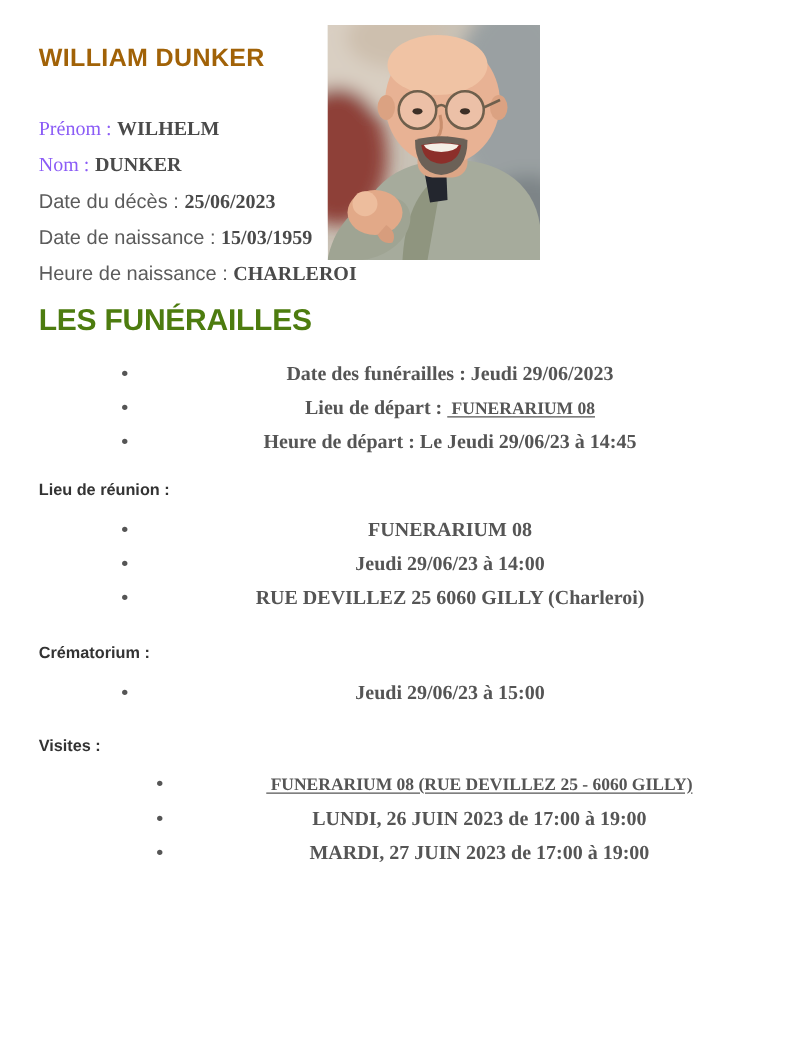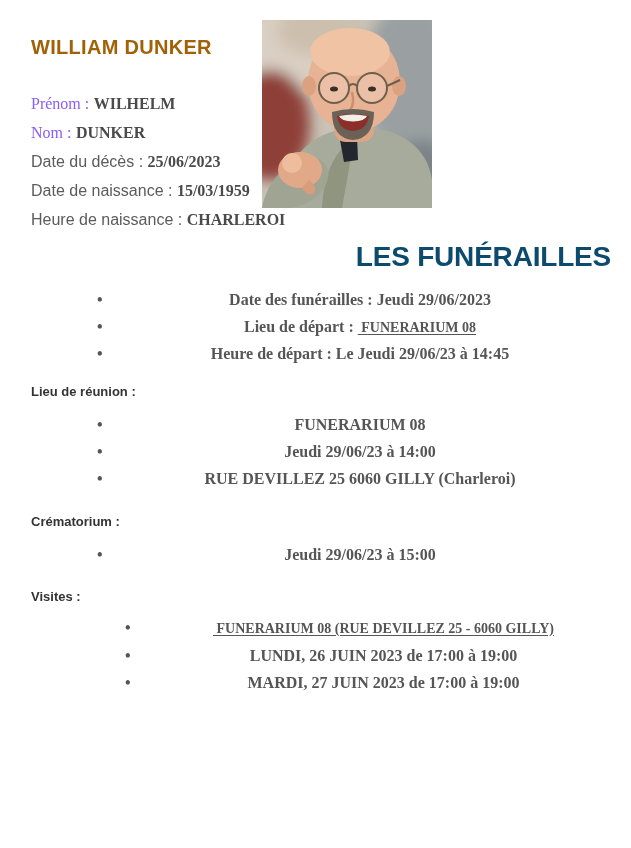--- a/index.html
+++ b/index.html
@@ -24,22 +24,22 @@
 
   .photo{
     position:absolute; top:20px; left:262px; width:170px; height:188px;
     overflow:hidden;
   }
 
   
   .main-heading{
     margin-top:8px;
     font-family:"Liberation Sans", sans-serif;
-    font-weight:700; font-size:28px; line-height:30px;
-    letter-spacing:-.2px; color:#0c4a6e;text-align:right;
+    font-weight:700; font-size:24px; line-height:30px;
+    letter-spacing:-.2px; color:#4d7c0f;
   }
 
   
   ul.blist{ list-style:none; margin:15px 0 0 68px; }
   ul.blist li{
     position:relative; padding-left:10px;
     font-family:"Liberation Serif", serif; font-weight:700;
     font-size:16px; line-height:26.5px; color:#555555;text-align:center;
   }
   ul.blist li::before{

